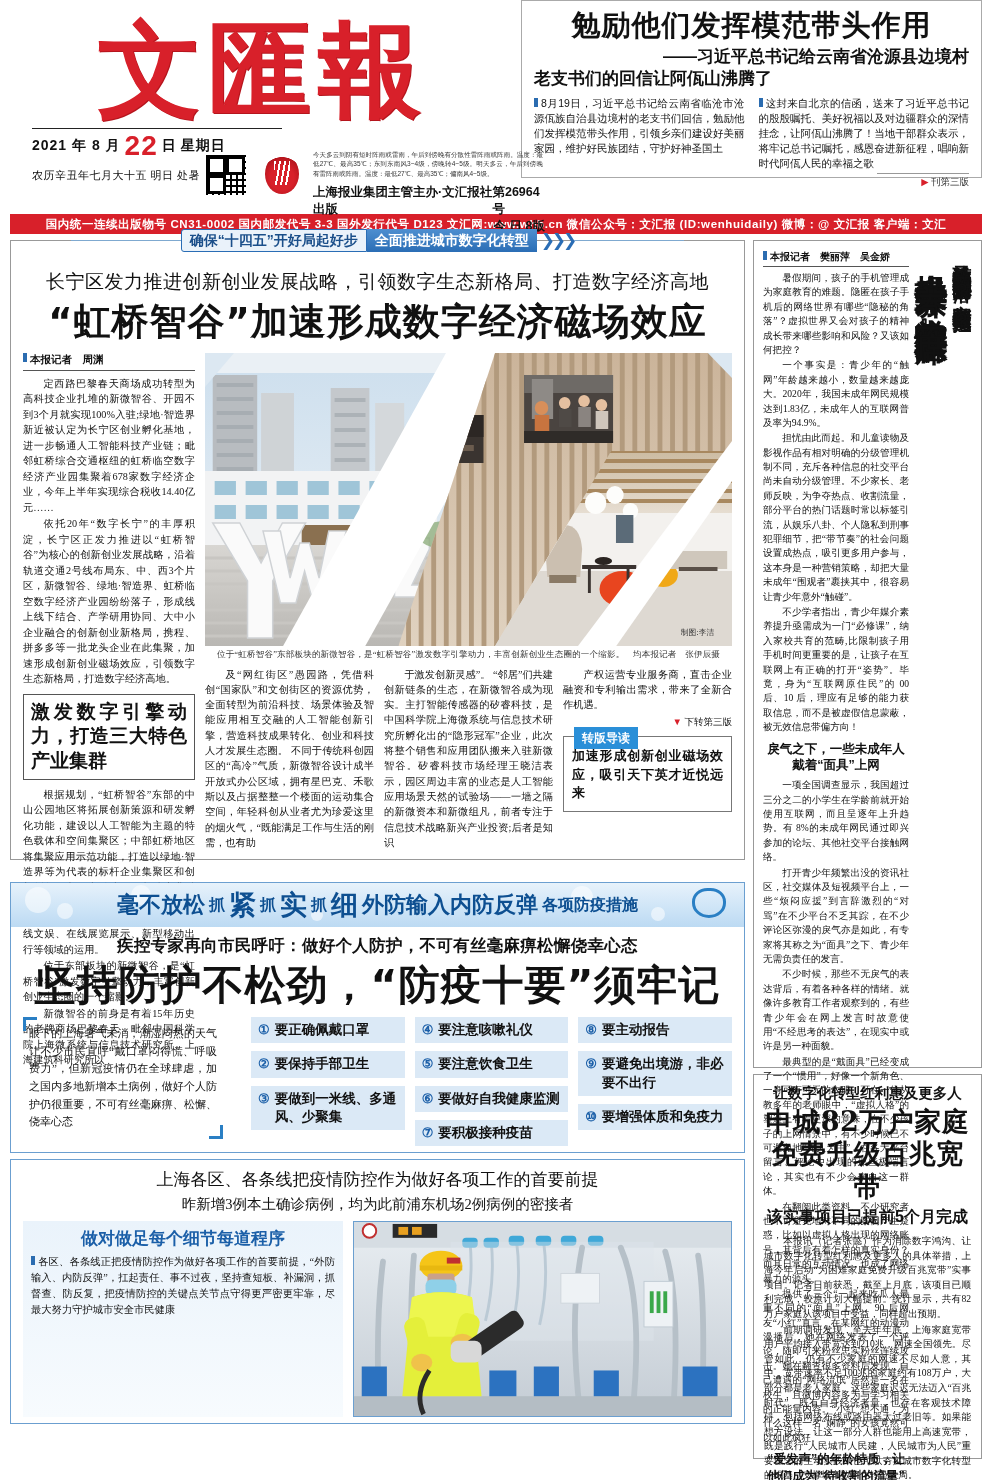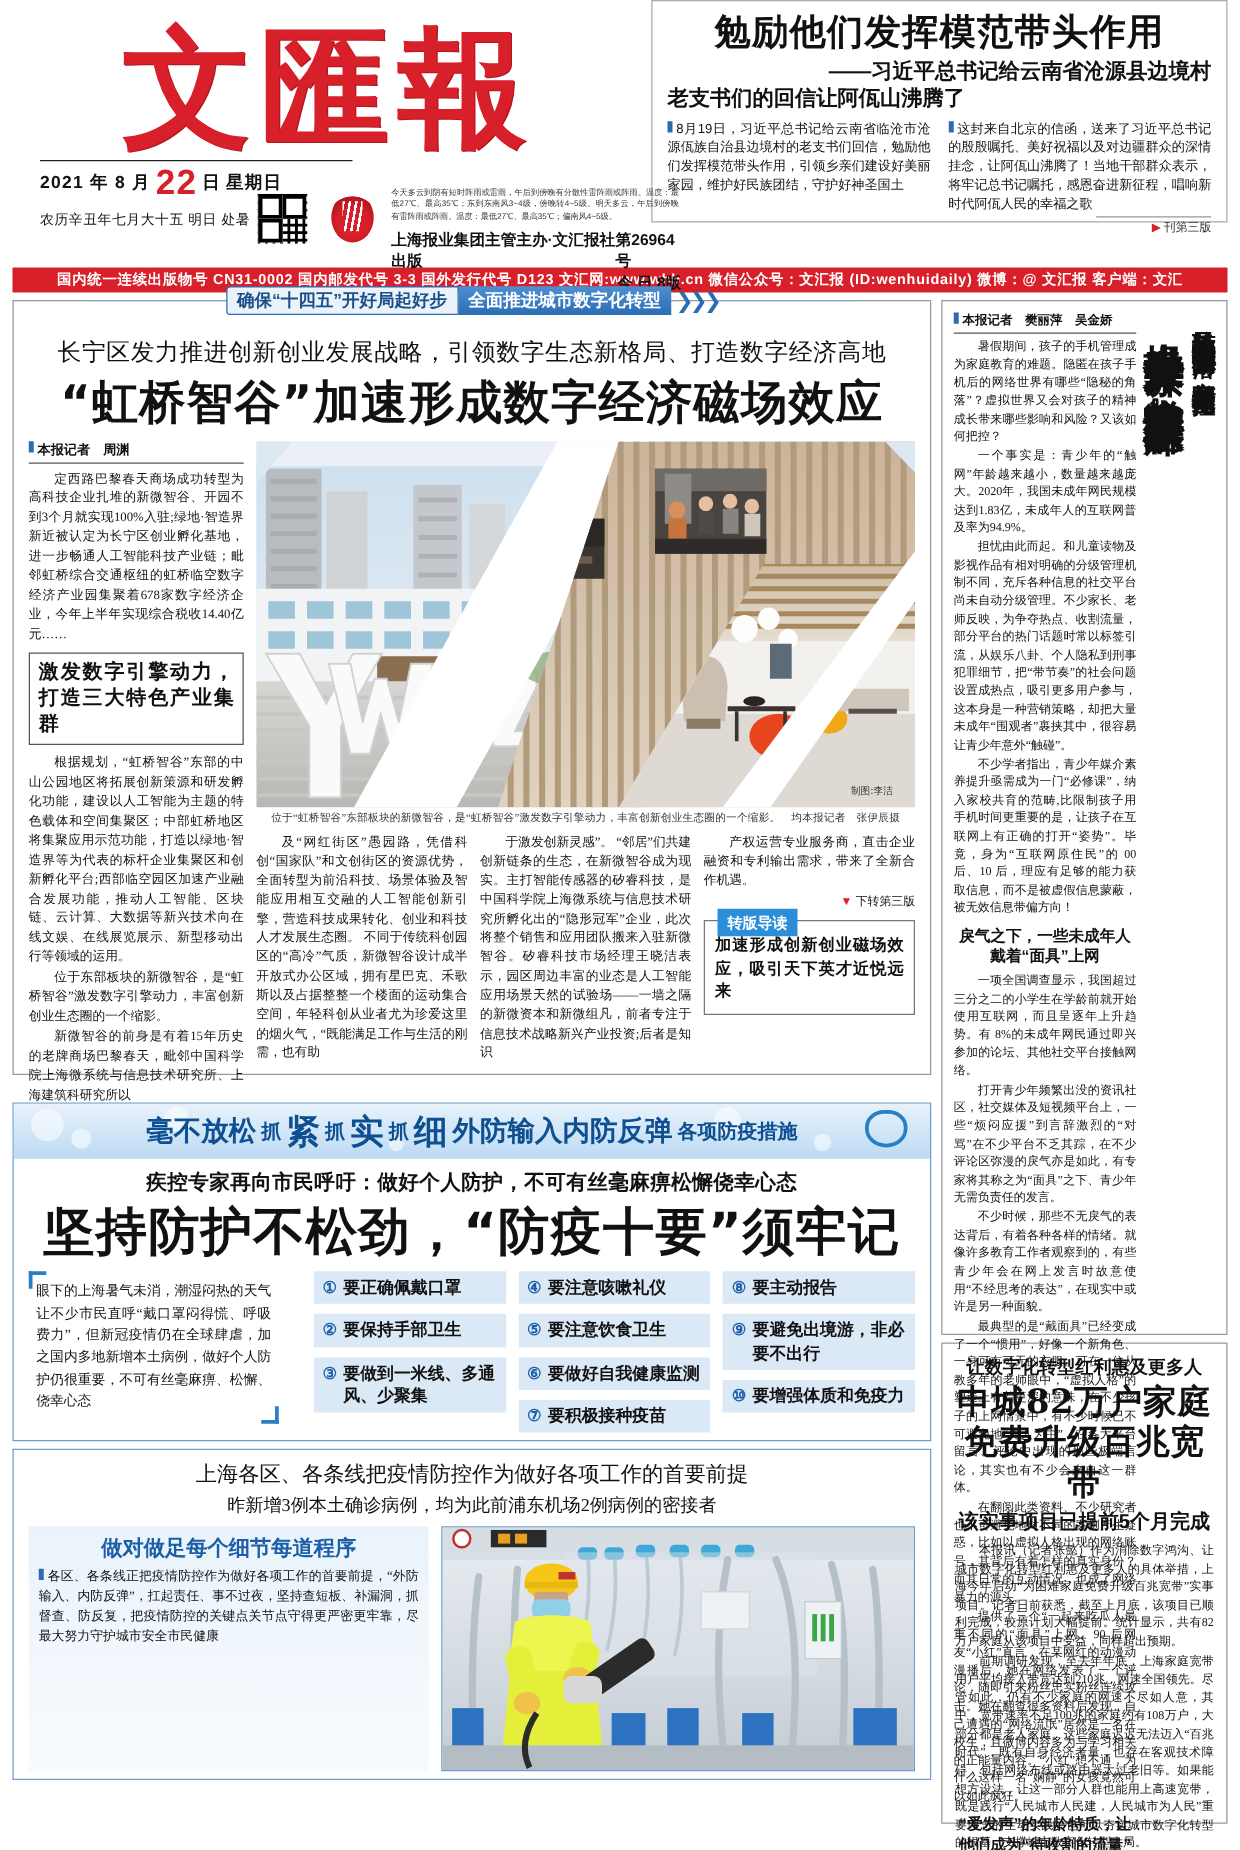--- a/index.html
+++ b/index.html
@@ -98,21 +98,21 @@
              font-size:37px; letter-spacing:1px; line-height:1.15; margin-top:6px; }
   .s1-cols { display:flex; gap:10px; margin-top:9px; }
   .s1-left { width:172px; }
   .byline { font-size:10.5px; font-family:"Liberation Sans",sans-serif; font-weight:700;
             border-bottom:1px solid #555; padding-bottom:3px; }
   .byline .bluesq{vertical-align:1px;}
   .bodytext { font-size:10.2px; line-height:1.52; text-align:justify; margin-top:5px;
               font-family:"Liberation Serif",serif; }
   .bodytext p { text-indent:2em; margin-bottom:1px; }
   .subhead-box { border:1.2px solid #555; padding:5px 7px; margin:7px 0;
-                 font-family:"Liberation Sans",sans-serif; font-weight:700; font-size:16px;
+                 font-family:"Liberation Sans",sans-serif; font-weight:700; font-size:19px;
                  line-height:1.3; text-align:justify;}
   .s1-photo { flex:1; }
   .photo-montage { width:100%; height:293px; position:relative; overflow:hidden; background:#eef2f6; }
   .caption { font-size:8.5px; text-align:center; margin-top:3px; color:#333;
              font-family:"Liberation Serif",serif; letter-spacing:.2px;}
   .s1-bot { display:flex; gap:10px; margin-top:6px; }
   .s1-bot > div { flex:1; font-size:10.2px; line-height:1.5; text-align:justify; }
   .s1-bot p { text-indent:2em; }
   .guide-box { border:1px solid #777; margin-top:6px; padding:10px 8px 8px 8px; position:relative; }
   .guide-tag { position:absolute; top:-10px; left:10px; background:#2a8fd8; color:#fff;
@@ -267,20 +267,21 @@
         </div>
 
         <div class="s1-shoulder">长宁区发力推进创新创业发展战略，引领数字生态新格局、打造数字经济高地</div>
         <div class="s1-head">“虹桥智谷”加速形成数字经济磁场效应</div>
 
         <div class="s1-cols">
           <div class="s1-left">
             <div class="byline"><span class="bluesq"></span><span>本报记者　周渊</span></div>
             <div class="bodytext">
               <p>定西路巴黎春天商场成功转型为高科技企业扎堆的新微智谷、开园不到3个月就实现100%入驻;绿地·智造界新近被认定为长宁区创业孵化基地，进一步畅通人工智能科技产业链；毗邻虹桥综合交通枢纽的虹桥临空数字经济产业园集聚着678家数字经济企业，今年上半年实现综合税收14.40亿元……</p>
+              <p>依托20年“数字长宁”的丰厚积淀，长宁区正发力推进以“虹桥智谷”为核心的创新创业发展战略，沿着轨道交通2号线布局东、中、西3个片区，新微智谷、绿地·智造界、虹桥临空数字经济产业园纷纷落子，形成线上线下结合、产学研用协同、大中小企业融合的创新创业新格局，携程、拼多多等一批龙头企业在此集聚，加速形成创新创业磁场效应，引领数字生态新格局，打造数字经济高地。</p>
             </div>
             <div class="subhead-box">激发数字引擎动力，打造三大特色产业集群</div>
             <div class="bodytext">
               <p>根据规划，“虹桥智谷”东部的中山公园地区将拓展创新策源和研发孵化功能，建设以人工智能为主题的特色载体和空间集聚区；中部虹桥地区将集聚应用示范功能，打造以绿地·智造界等为代表的标杆企业集聚区和创新孵化平台;西部临空园区加速产业融合发展功能，推动人工智能、区块链、云计算、大数据等新兴技术向在线文娱、在线展览展示、新型移动出行等领域的运用。</p>
               <p>位于东部板块的新微智谷，是“虹桥智谷”激发数字引擎动力，丰富创新创业生态圈的一个缩影。</p>
               <p>新微智谷的前身是有着15年历史的老牌商场巴黎春天，毗邻中国科学院上海微系统与信息技术研究所、上海建筑科研究所以</p>
             </div>
           </div>
 
           <div class="s1-photo">

